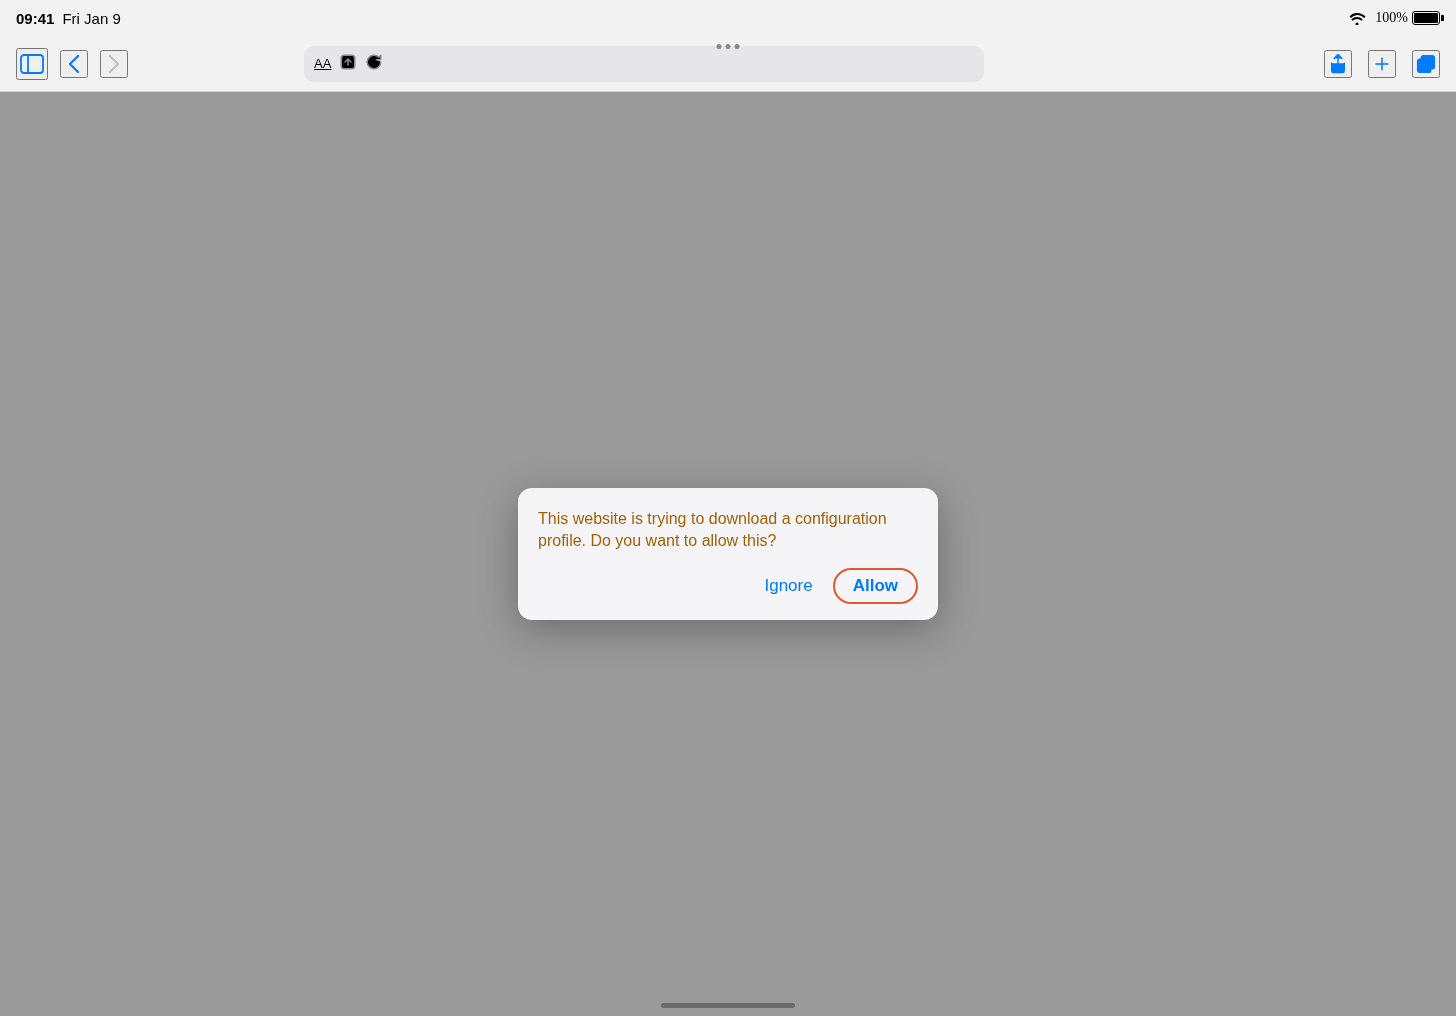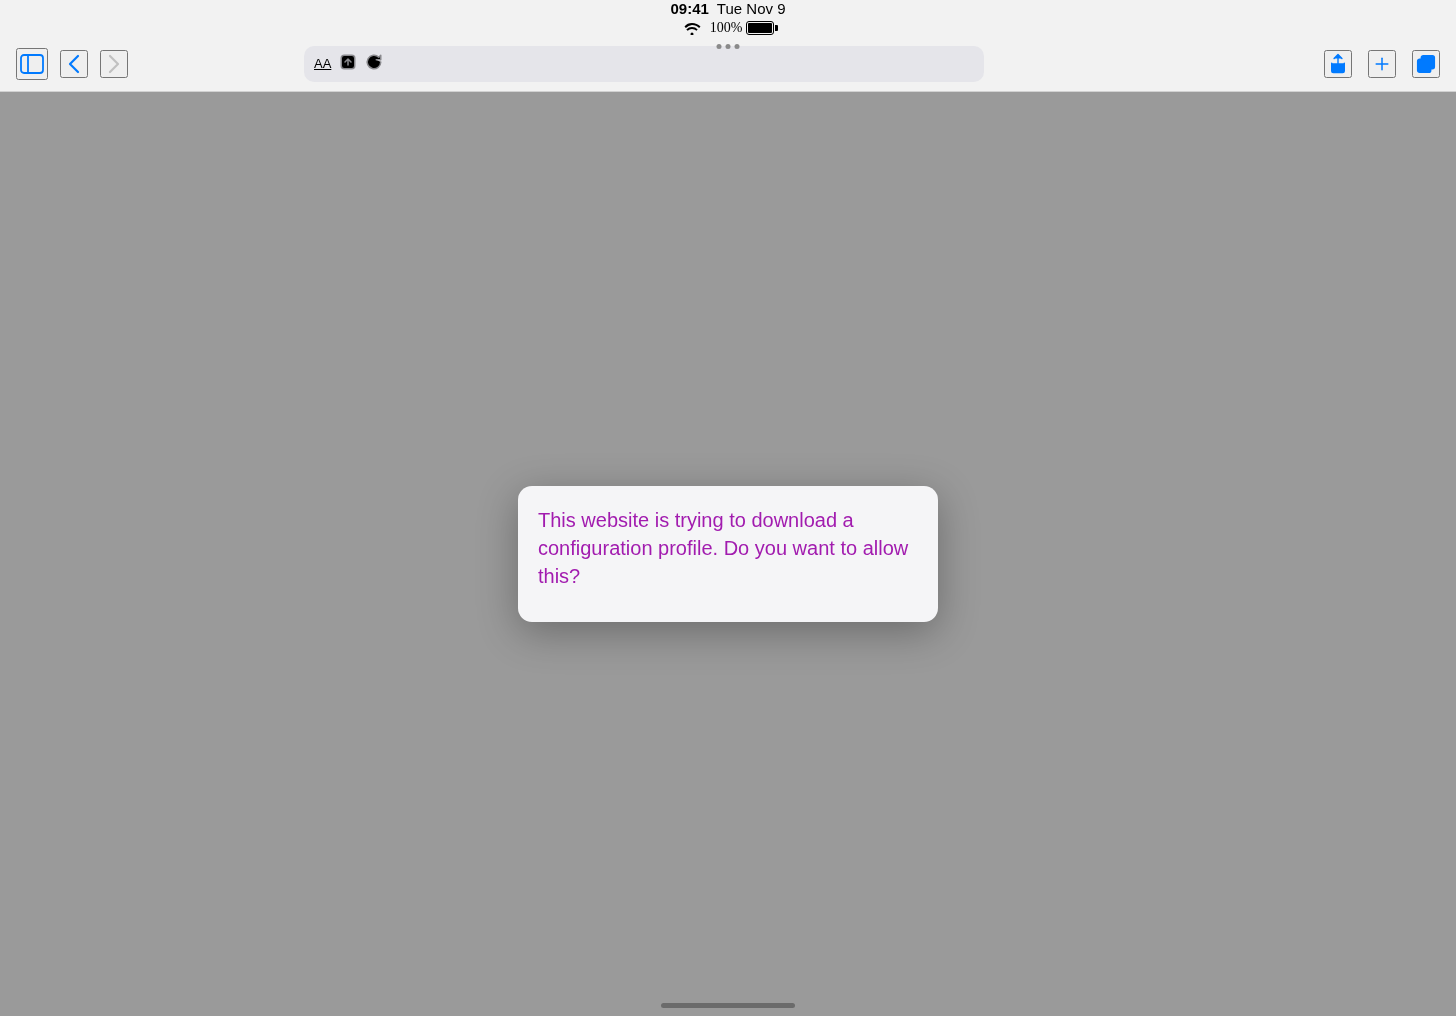--- a/index.html
+++ b/index.html
@@ -19,21 +19,20 @@
       top: 0;
       left: 0;
       right: 0;
       height: 36px;
       background: #f2f2f2;
       display: flex;
       align-items: center;
       justify-content: space-between;
       padding: 0 16px;
       z-index: 10;
-      flex-direction: column;
     }
 
     .status-left {
       display: flex;
       align-items: center;
       gap: 8px;
     }
 
     .status-time {
       font-size: 15px;
@@ -235,22 +234,22 @@
 
     .dialog {
       background: #f5f5f7;
       border-radius: 14px;
       padding: 20px 20px 16px;
       width: 420px;
       box-shadow: 0 10px 40px rgba(0,0,0,0.3);
     }
 
     .dialog-message {
-      font-size: 20px;
-      color: #a21caf;
+      font-size: 16px;
+      color: #a16207;
       line-height: 1.4;
       margin-bottom: 16px;
     }
 
     .dialog-actions {
       display: flex;
       justify-content: flex-end;
       align-items: center;
       gap: 8px;
     }
@@ -294,21 +293,21 @@
     svg {
       fill: currentColor;
     }
   </style>
 </head>
 <body>
 
 <div class="status-bar">
   <div class="status-left">
     <span class="status-time">09:41</span>
-    <span class="status-date">Tue Nov 9</span>
+    <span class="status-date">Fri Jan 9</span>
   </div>
   <div class="status-right">
     <div class="wifi-icon">
       <svg width="20" height="14" viewBox="0 0 20 14">
         <path d="M10 11.5a1.5 1.5 0 110 3 1.5 1.5 0 010-3z" fill="#000"></path>
         <path d="M10 8c1.7 0 3.2.7 4.3 1.8l1.4-1.4A8 8 0 0010 6a8 8 0 00-5.7 2.4l1.4 1.4A6 6 0 0110 8z" fill="#000"></path>
         <path d="M10 4C12.8 4 15.3 5.1 17.1 7l1.4-1.4A11.9 11.9 0 0010 2C7 2 4.3 3.1 2.5 5.6L3.9 7A9.9 9.9 0 0110 4z" fill="#000"></path>
       </svg>
     </div>
     <div class="battery-container">
@@ -383,18 +382,22 @@
       </svg>
     </button>
   </div>
 </div>
 
 <div class="content-area">
 
   <div class="dialog-overlay">
     <div class="dialog">
       <p class="dialog-message">This website is trying to download a configuration profile. Do you want to allow this?</p>
+      <div class="dialog-actions">
+        <button class="dialog-ignore-btn">Ignore</button>
+        <button class="dialog-allow-btn">Allow</button>
+      </div>
     </div>
   </div>
 
 </div>
 
 <div class="home-indicator"></div>
 
 </body></html>

